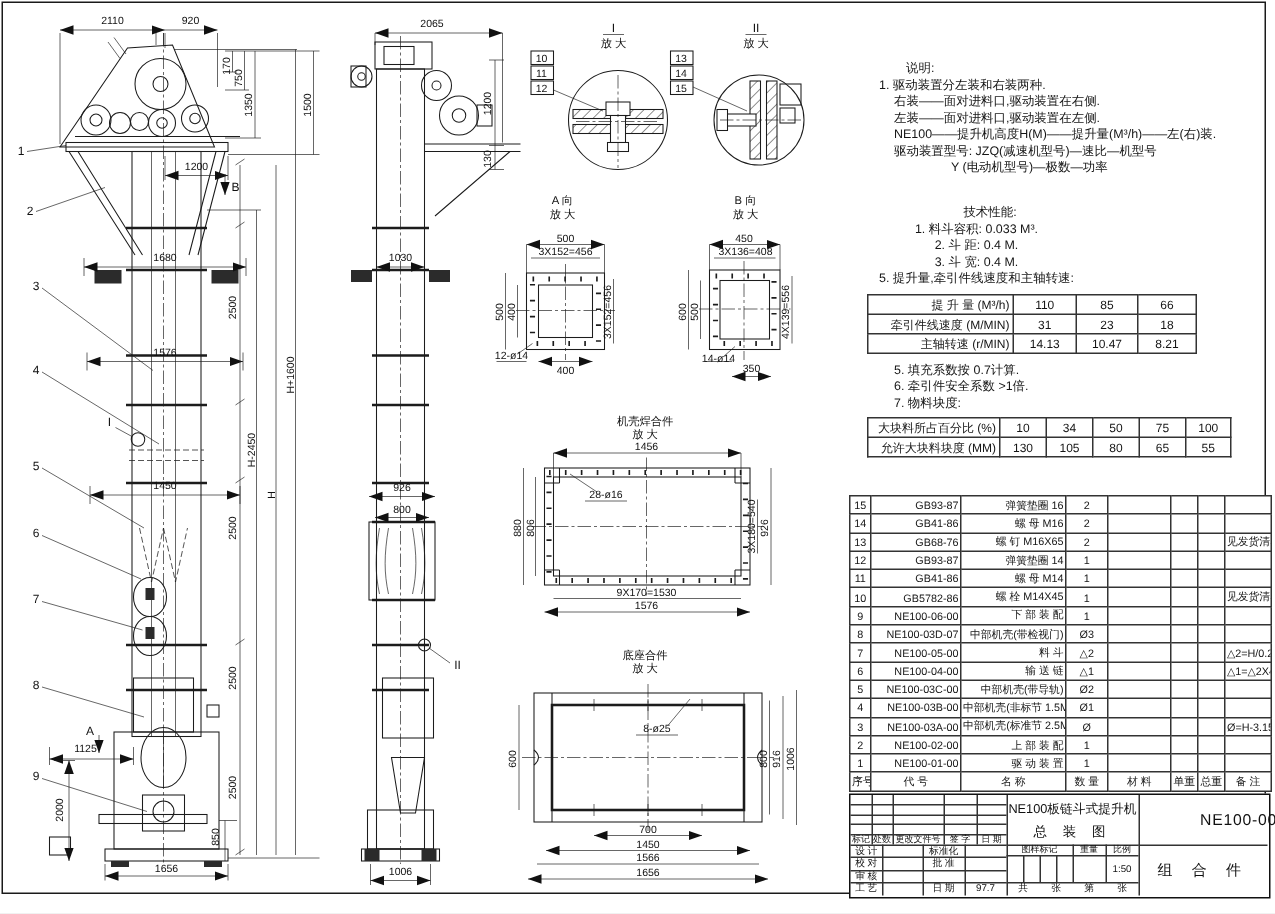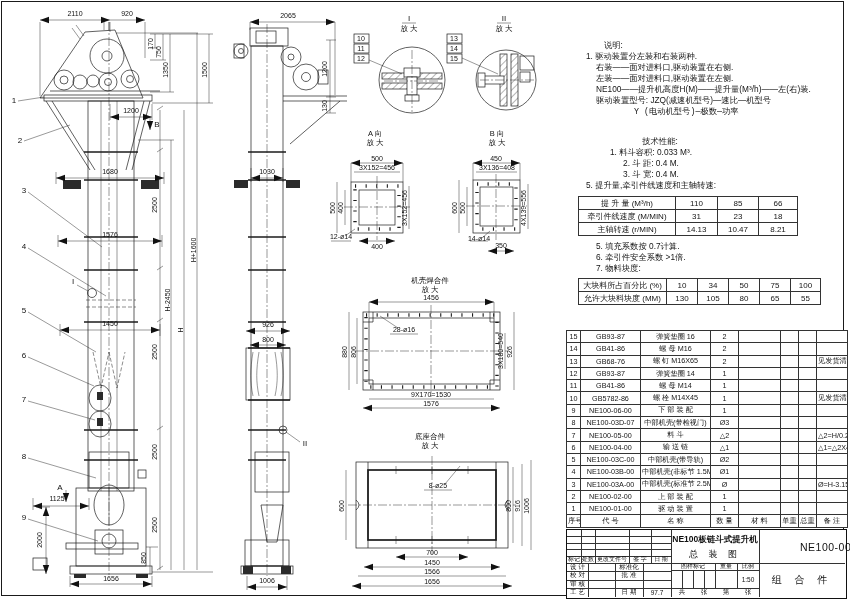--- a/index.html
+++ b/index.html
@@ -15,36 +15,36 @@
   #dwg .dd{stroke-dasharray:9 2 2 2 !important;stroke-width:0.45 !important;}
   #dwg .f{fill:#2b2b2b !important;stroke:none !important;}
   #dwg .hf{fill:url(#h) !important;}
   #dwg .wf{fill:#ffffff !important;}
   #dwg .tick{fill:none !important;stroke:#1c1c1c !important;stroke-width:3.4 !important;stroke-dasharray:1.1 9.5 !important;}
   #dwg text{font-family:"Liberation Sans",sans-serif;font-size:7px;fill:#111;stroke:none !important;text-anchor:middle;}
   #dwg text.cn{font-size:7.5px;}
   #dwg text.bal{font-size:8px;}
   
   .blk{position:absolute;font-size:8.3px;line-height:11px;color:#151515;white-space:nowrap;}
-  .pl1{padding-left:12px;}.pl2{padding-left:22px;}.pl3{padding-left:30px;}.pl4{padding-left:60px;font-family:Liberation Mono, monospace;}
+  .pl1{padding-left:12px;}.pl2{padding-left:22px;}.pl3{padding-left:30px;}.pl4{padding-left:60px;}
   table.grid{border-collapse:collapse;position:absolute;table-layout:fixed;background:#fff;}
   .grid td{border:1px solid #333;font-size:8px;text-align:center;padding:0 2px;overflow:hidden;white-space:nowrap;height:12px;color:#151515;}
-  .grid td.l{text-align:center;}
+  .grid td.l{text-align:right;}
   .perf{left:578px;top:196px;width:219px;}
   .lump{left:578px;top:278px;width:242px;}
   .bom{left:566px;top:330px;width:281px;}
   .bom td{font-size:7.2px;height:11.3px;padding:0 1px;}
   
   .tb{position:absolute;left:566px;top:529px;width:281px;height:70px;border:1.5px solid #111;
       box-sizing:border-box;font-size:6.5px;color:#111;background:#fff;}
   .tb .hl{position:absolute;background:#333;height:1px;}
   .tb .vl{position:absolute;background:#333;width:1px;}
   .tb .cell{position:absolute;display:flex;align-items:center;justify-content:center;white-space:nowrap;overflow:hidden;}
   .tb .big{font-size:10.5px;letter-spacing:0.5px;margin-left:32px;}
-  .tb .t1{font-size:8.5px;font-weight:bold;}
+  .tb .t1{font-size:8.5px;}
   .tb .t2{font-size:9px;letter-spacing:4px;}
   .tb .part{font-size:10px;letter-spacing:5px;}
   .tb .tiny{font-size:6px;}
 </style>
 </head>
 <body>
 
 <div class="sheet">
   <div class="frame"></div>
 

